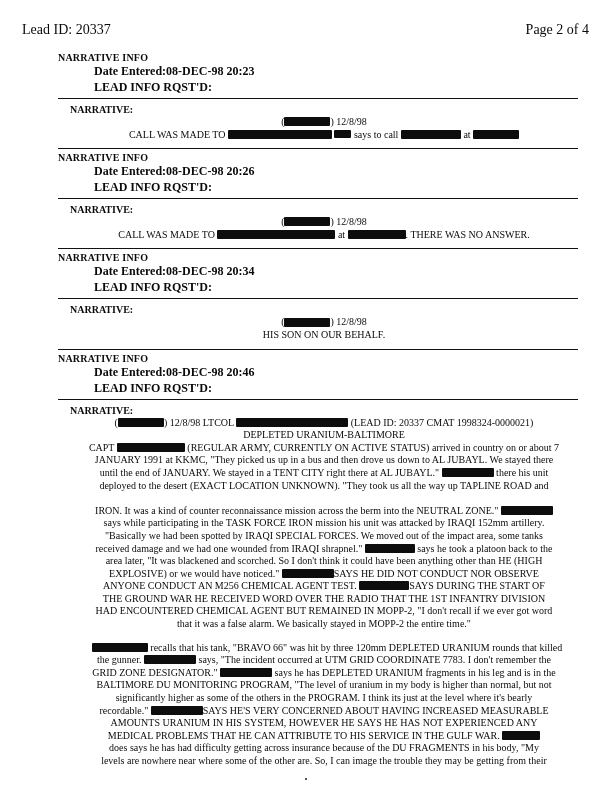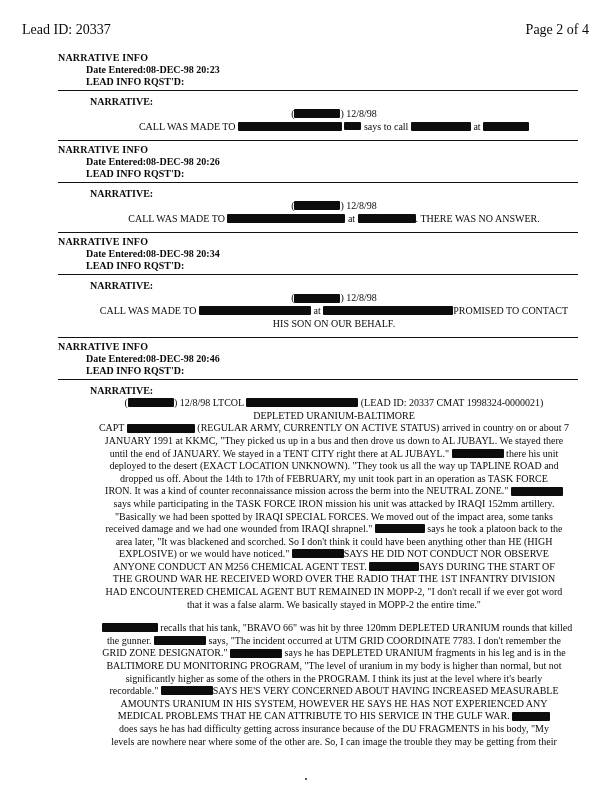--- a/index.html
+++ b/index.html
@@ -56,26 +56,26 @@
   .ni-title {
     font-weight: bold;
     font-size: 10px;
     letter-spacing: 0.2px;
     margin: 0 0 1px 0;
   }
   .ind1 {
     margin-left: 28px;
   }
   .ind2 {
-    margin-left: 32px;
+    margin-left: 12px;
   }
   .kv {
-    font-size: 10px;
+    font-size: 12px;
     font-weight: bold;
-    margin: 1px 0;
+    margin: 1px 8px;
   }
   .narr-label {
     font-size: 10px;
     font-weight: bold;
     margin: 5px 0 1px 0;
   }
   .para {
     font-size: 10px;
     line-height: 12.6px;
     text-align: center;
@@ -173,26 +173,20 @@
       <div class="ind1">
         <div class="kv">Date Entered:08-DEC-98 20:34</div>
         <div class="kv">LEAD INFO RQST'D:</div>
       </div>
       <hr class="rule">
       <div class="ind2">
         <div class="narr-label">NARRATIVE:</div>
         <div class="para">
           <span>(</span><span class="blk" style="width:46px"></span><span>) 12/8/98</span>
         </div>
-        <div class="para">
-          <span>CALL WAS MADE TO</span>
-          <span class="blk" style="width:112px"></span>
-          <span>at</span>
-          <span class="blk" style="width:130px"></span><span>PROMISED TO CONTACT</span>
-        </div>
         <div class="para">HIS SON ON OUR BEHALF.</div>
       </div>
     </div>
 
     <div class="seg" style="margin-top:7px">
       <hr class="rule" style="margin-bottom:3px">
       <div class="ni-title">NARRATIVE INFO</div>
       <div class="ind1">
         <div class="kv">Date Entered:08-DEC-98 20:46</div>
         <div class="kv">LEAD INFO RQST'D:</div>
@@ -210,21 +204,21 @@
 
         <div class="para">
           <span>CAPT</span>
           <span class="blk" style="width:68px"></span>
           <span>(REGULAR ARMY, CURRENTLY ON ACTIVE STATUS) arrived in country on or about 7</span><br>
           <span>JANUARY 1991 at KKMC, "They picked us up in a bus and then drove us down to AL JUBAYL.  We stayed there</span><br>
           <span>until the end of JANUARY. We stayed in a TENT CITY right there at AL JUBAYL."</span>
           <span class="blk" style="width:52px"></span>
           <span>there his unit</span><br>
           <span>deployed to the desert (EXACT LOCATION UNKNOWN).  "They took us all the way up TAPLINE ROAD and</span><br>
-          <span>dropped us off.  About the 14th to 17th of FEBRUARY, my unit took part in an operation as TASK FORCE</span><br>
+          <br>
           <span>IRON.  It was a kind of counter reconnaissance mission across the berm into the NEUTRAL ZONE."</span>
           <span class="blk" style="width:52px"></span><br>
           <span>says while participating in the TASK FORCE IRON mission his unit was attacked by IRAQI 152mm artillery.</span><br>
           <span>"Basically we had been spotted by IRAQI SPECIAL FORCES.  We moved out of the impact area, some tanks</span><br>
           <span>received damage and we had one wounded from IRAQI shrapnel."</span>
           <span class="blk" style="width:50px"></span>
           <span>says he took a platoon back to the</span><br>
           <span>area later, "It was blackened and scorched.  So I don't think it could have been anything other than HE (HIGH</span><br>
           <span>EXPLOSIVE) or we would have noticed."</span>
           <span class="blk" style="width:52px"></span><span>SAYS HE DID NOT CONDUCT NOR OBSERVE</span><br>

